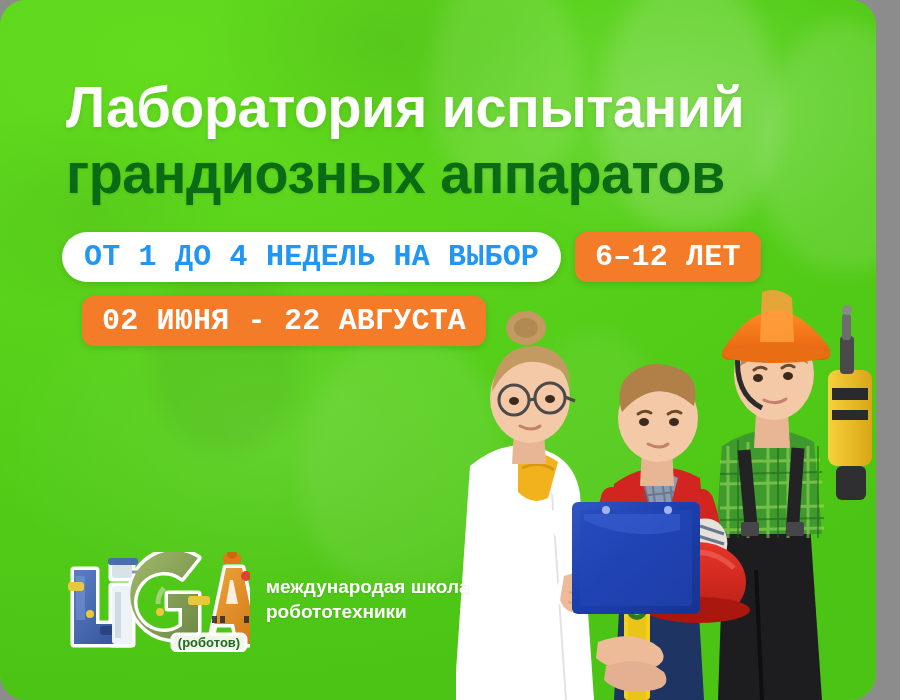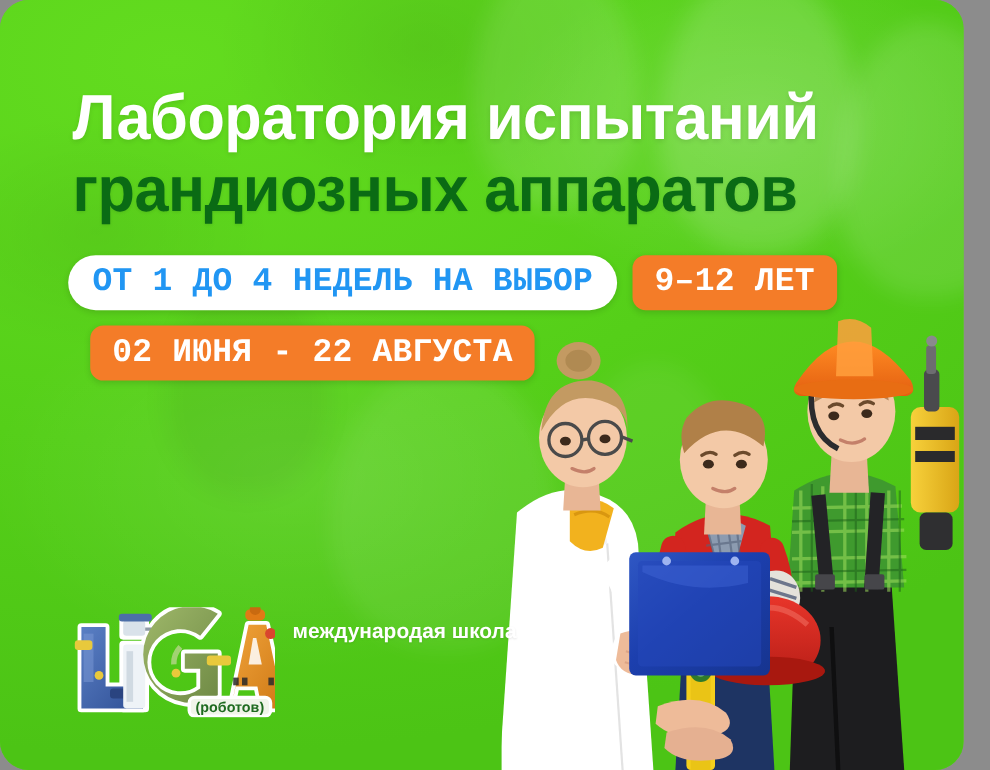--- a/index.html
+++ b/index.html
@@ -143,21 +143,21 @@
   }
   .logo-mark {
     position: relative;
     width: 190px;
     height: 100px;
     flex: 0 0 auto;
   }
   .logo-mark svg { display: block; width: 190px; height: 100px; }
 
   .logo-tagline {
-    margin-top: 10px;
+    margin-top: 22px;
     color: #ffffff;
     font-size: 19px;
     font-weight: 700;
     line-height: 25px;
     white-space: nowrap;
     text-shadow: 0 1px 2px rgba(0,0,0,0.10);
   }
   .logo-tagline span { display: block; }
 
   
@@ -185,21 +185,21 @@
   <div class="ghost g5"></div>
   <div class="ghost g6"></div>
 
   <div class="headline">
     <span class="line line1">Лаборатория испытаний</span>
     <span class="line line2">грандиозных аппаратов</span>
   </div>
 
   <div class="badge-row row1">
     <div class="badge badge-weeks">ОТ 1 ДО 4 НЕДЕЛЬ НА ВЫБОР</div>
-    <div class="badge badge-age">9–12 ЛЕТ</div>
+    <div class="badge badge-age">6–12 ЛЕТ</div>
   </div>
 
   <div class="badge-row row2">
     <div class="badge badge-dates">02 ИЮНЯ - 22 АВГУСТА</div>
   </div>
 
   <div class="photo">
     <svg viewBox="0 0 420 430" xmlns="http://www.w3.org/2000/svg">
       <defs>
         <clipPath id="clipCoat">
@@ -417,16 +417,17 @@
         </g>
         <circle cx="186" cy="24" r="5" fill="#d9452e"></circle>
 
         <rect x="112" y="82" width="74" height="17" rx="5" fill="#f1f5ea" stroke="#ffffff" stroke-width="3"></rect>
         <text x="149" y="95" text-anchor="middle" font-family="'Liberation Sans', sans-serif" font-size="13" font-weight="700" fill="#1f6b20">(роботов)</text>
       </svg>
     </div>
 
     <div class="logo-tagline">
       <span>международая школа</span>
+      <span>робототехники</span>
     </div>
   </div>
 
 </div>
 
 </body></html>

